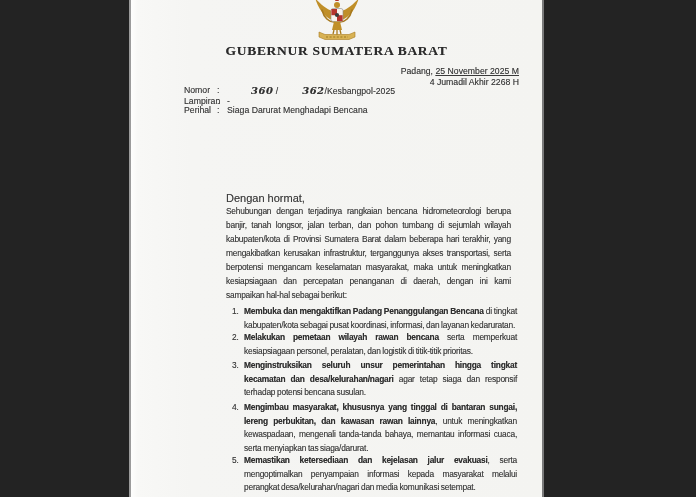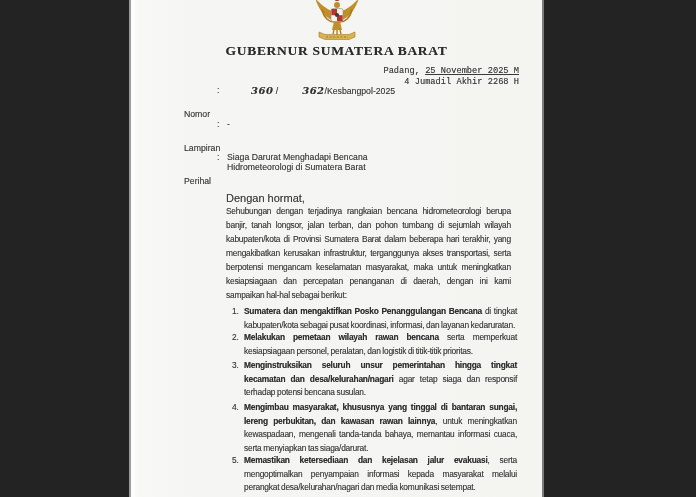--- a/index.html
+++ b/index.html
@@ -20,26 +20,26 @@
   .emblem { position:absolute; top:-3px; left:50%; transform:translateX(-50%); width:48px; height:44px; }
   .lh-title {
     position:absolute; top:43px; left:0; right:0;
     text-align:center;
     font-family:"Liberation Serif", serif;
     font-weight:bold; font-size:13.5px; letter-spacing:.7px;
     color:#2b2b2b;
   }
   .dateline {
     position:absolute; top:66px; right:23px;
-    text-align:right; font-size:8.7px; line-height:10.6px; color:#3a3a3a;font-family:Liberation Mono, monospace;
+    text-align:right; font-size:8.7px; line-height:10.6px; color:#3a3a3a;
   }
   .u { text-decoration:underline; }
   .meta { position:absolute; top:86px; left:53px; font-size:8.7px; line-height:9.7px; }
   .meta-row { display:flex; }
-  .meta-label { width:33px;margin-top:24px; }
+  .meta-label { width:33px; }
   .meta-colon { width:10px; }
   .hand {
     font-family:"DejaVu Serif", serif; font-style:italic; font-weight:600;
     font-size:10px; letter-spacing:.5px; color:#333;margin-left:24px;
   }
   .recipient { position:absolute; top:146px; left:83px; font-size:8.7px; line-height:9.6px; }
   .recipient .indent { margin-left:13px; }
   .salutation { position:absolute; top:192px; left:95px; font-size:11px; }
   .opening {
     position:absolute; top:204px; left:95px; width:285px;
@@ -94,33 +94,32 @@
       <div class="meta-row">
         <span class="meta-label">Lampiran</span>
         <span class="meta-colon">:</span>
         <span>-</span>
       </div>
       <div class="meta-row">
         <span class="meta-label">Perihal</span>
         <span class="meta-colon">:</span>
         <span>
           <span>Siaga Darurat Menghadapi Bencana</span><br>
-          <span>Hidrometeorologi di Sumatera Barat</span>
         </span>
       </div>
     </div>
 
 
     <div class="salutation">Dengan hormat,</div>
 
     <div class="opening">Sehubungan dengan terjadinya rangkaian bencana hidrometeorologi berupa banjir, tanah longsor, jalan terban, dan pohon tumbang di sejumlah wilayah kabupaten/kota di Provinsi Sumatera Barat dalam beberapa hari terakhir, yang mengakibatkan kerusakan infrastruktur, terganggunya akses transportasi, serta berpotensi mengancam keselamatan masyarakat, maka untuk meningkatkan kesiapsiagaan dan percepatan penanganan di daerah, dengan ini kami sampaikan hal-hal sebagai berikut:</div>
 
     <div class="item" style="top:305px">
       <span class="num">1.</span>
-      <span class="txt"><b>Sumatera dan mengaktifkan Posko Penanggulangan Bencana</b><span> di tingkat kabupaten/kota sebagai pusat koordinasi, informasi, dan layanan kedaruratan.</span></span>
+      <span class="txt"><b>Membuka dan mengaktifkan Padang Penanggulangan Bencana</b><span> di tingkat kabupaten/kota sebagai pusat koordinasi, informasi, dan layanan kedaruratan.</span></span>
     </div>
     <div class="item" style="top:331px">
       <span class="num">2.</span>
       <span class="txt"><b>Melakukan pemetaan wilayah rawan bencana</b><span> serta memperkuat kesiapsiagaan personel, peralatan, dan logistik di titik-titik prioritas.</span></span>
     </div>
     <div class="item" style="top:359px">
       <span class="num">3.</span>
       <span class="txt"><b>Menginstruksikan seluruh unsur pemerintahan hingga tingkat kecamatan dan desa/kelurahan/nagari</b><span> agar tetap siaga dan responsif terhadap potensi bencana susulan.</span></span>
     </div>
     <div class="item" style="top:401px">

